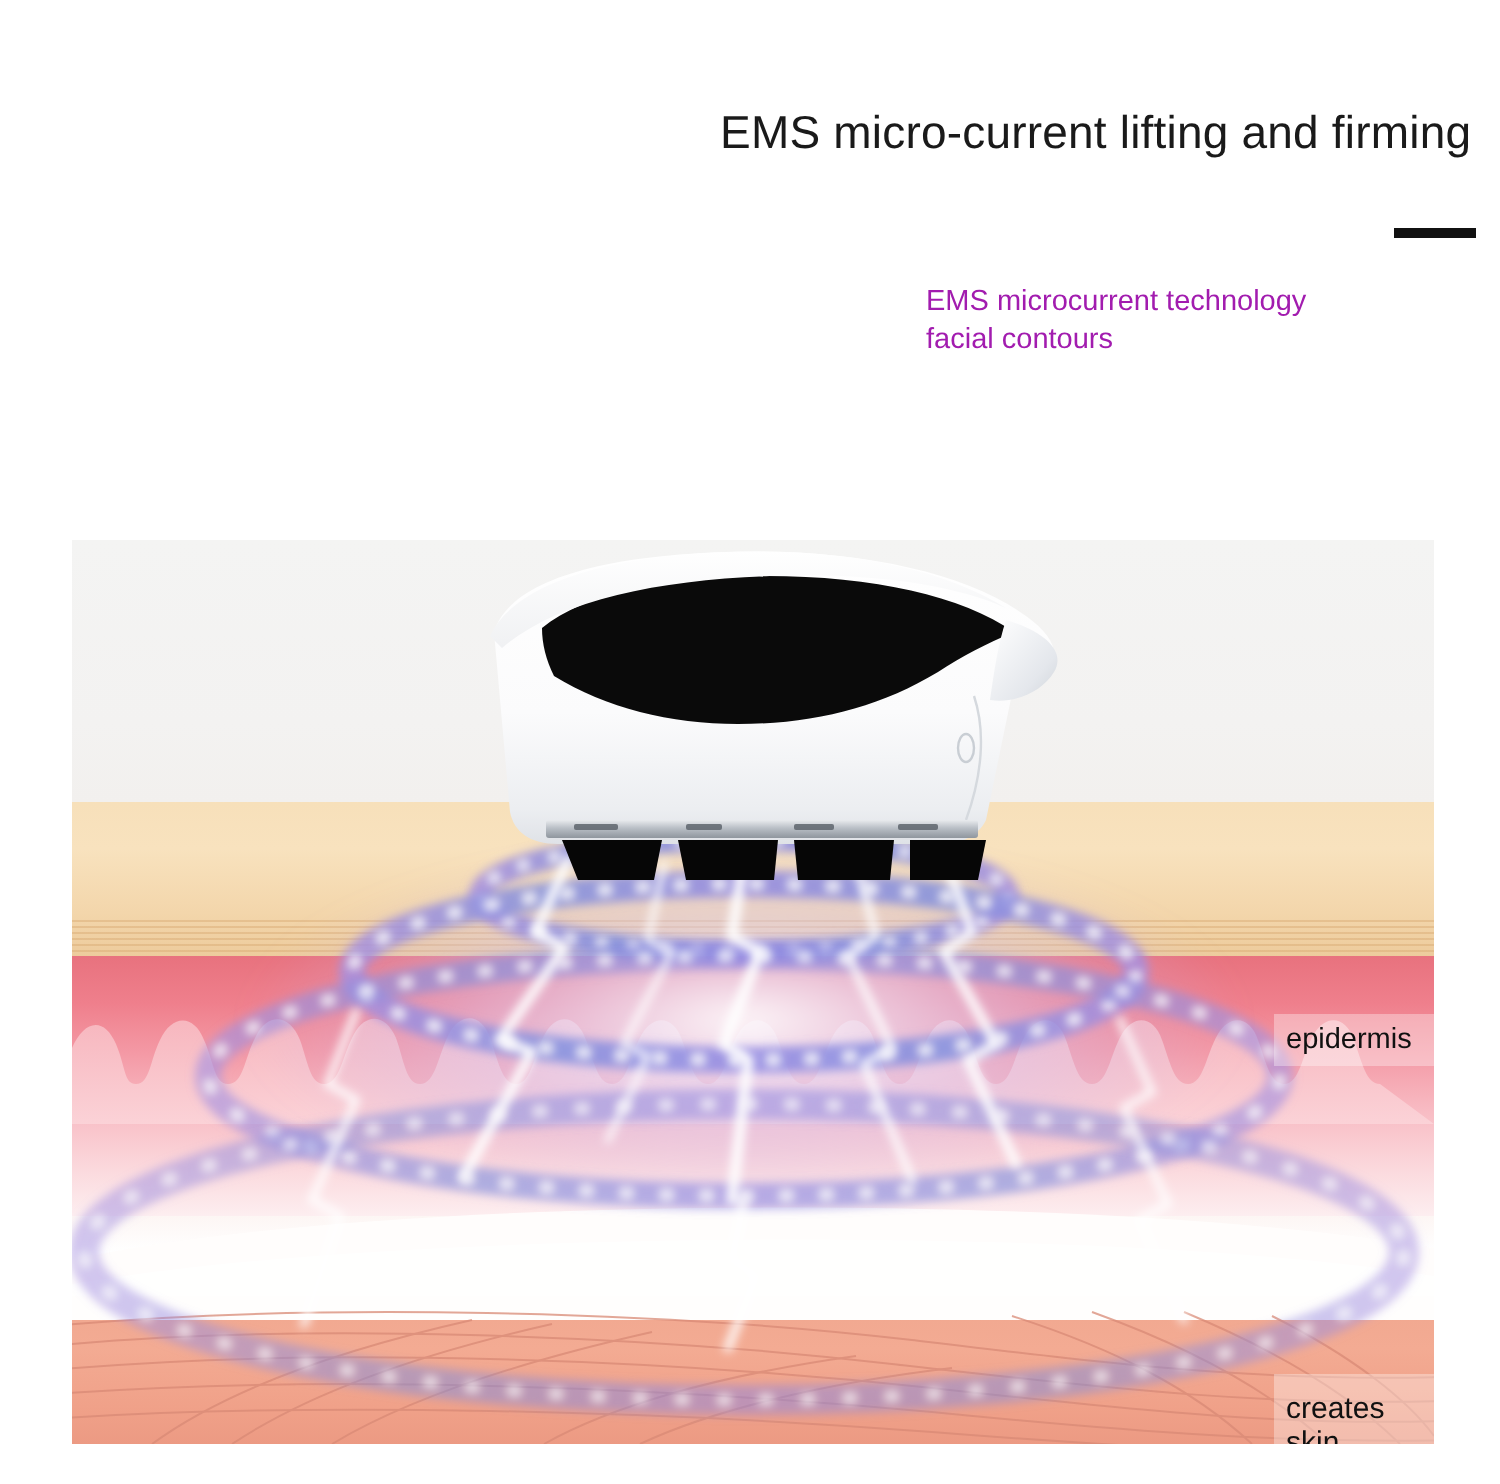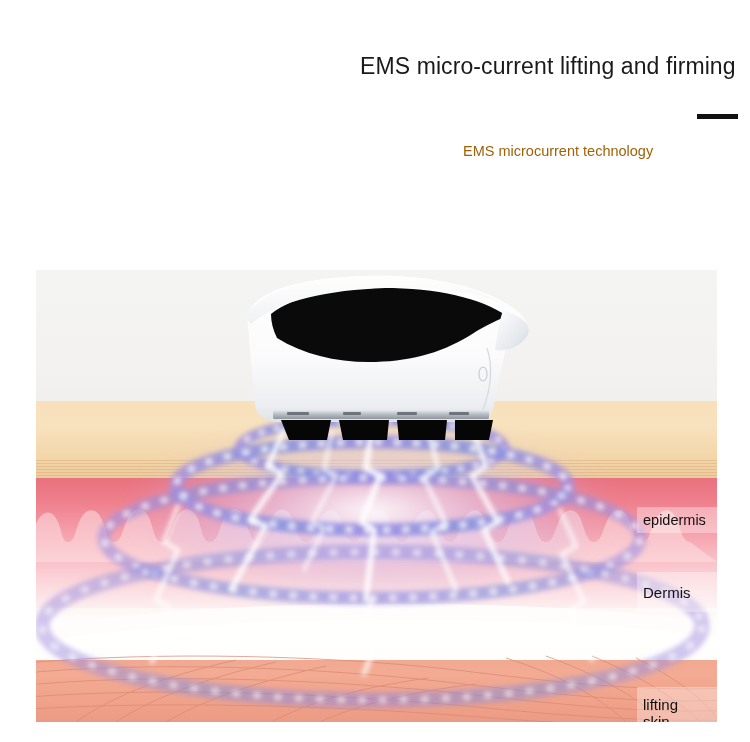--- a/index.html
+++ b/index.html
@@ -36,21 +36,21 @@
     left: 657px; top: 113px;
     width: 41px; height: 5px;
     background: #111111;
   }
   #subtitle {
     position: absolute;
     left: 423px; top: 141px;
     width: 268px;
     font-size: 14.5px;
     line-height: 19px;
-    color: #a16207;
+    color: #a21caf;
     font-weight: 400;
   }
   #subtitle span { display: block; white-space: nowrap; }
 
   
   #panel {
     position: absolute;
     left: 36px; top: 270px;
     width: 681px; height: 452px;
     overflow: hidden;
@@ -154,20 +154,21 @@
 <body>
 
 <div id="header">
 
   <div id="title">EMS micro-current lifting and firming</div>
 
   <div id="rule"></div>
 
   <div id="subtitle">
     <span>EMS microcurrent technology</span>
+    <span>facial contours</span>
   </div>
 </div>
 
 <div id="panel">
 
   <div id="layer-air" class="layer"></div>
   <div id="layer-epidermis" class="layer"></div>
   <div id="epi-striae"></div>
   <div id="layer-dermis" class="layer"></div>
   <div id="layer-gap" class="layer"></div>
@@ -349,23 +350,20 @@
       <path d="M108,150 L158,150 L156,170 L112,170 Z"></path>
       <path d="M166,150 L216,150 L214,170 L168,170 Z"></path>
       <path d="M224,150 L262,150 L258,170 L224,170 Z"></path>
     </g>
   </svg>
 
   <div class="label-strip" id="label-epidermis">
     <span>epidermis</span>
   </div>
 
-  <div class="label-strip" id="label-dermis">
-    <span>Dermis</span>
-  </div>
 
   <div class="label-strip" id="label-muscle">
     <span>
-      <span class="two-line">lifting</span>
+      <span class="two-line">creates</span>
       <span class="two-line">skin</span>
     </span>
   </div>
 </div>
 
 </body></html>

